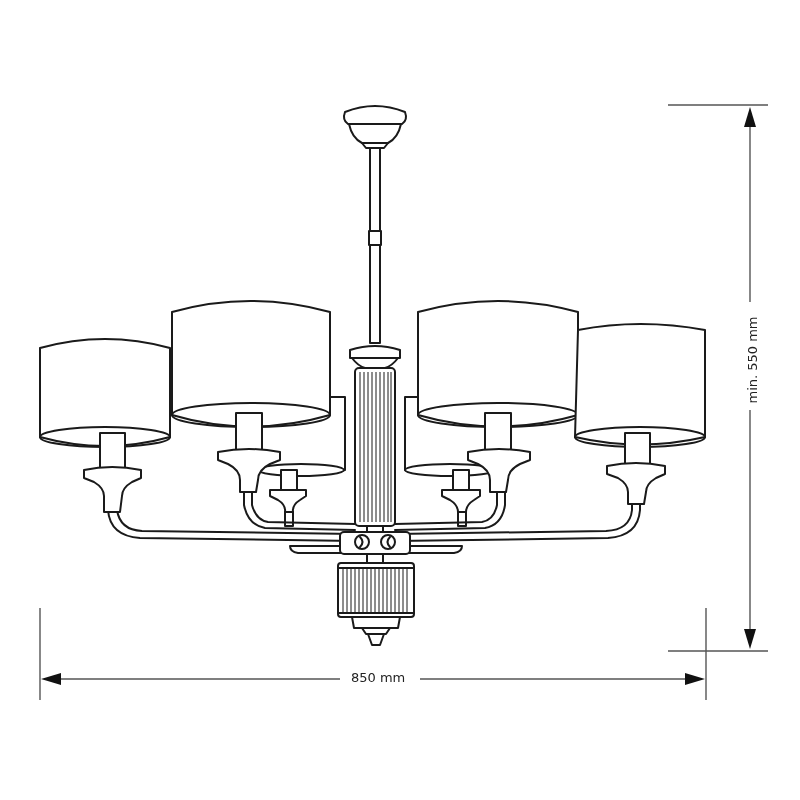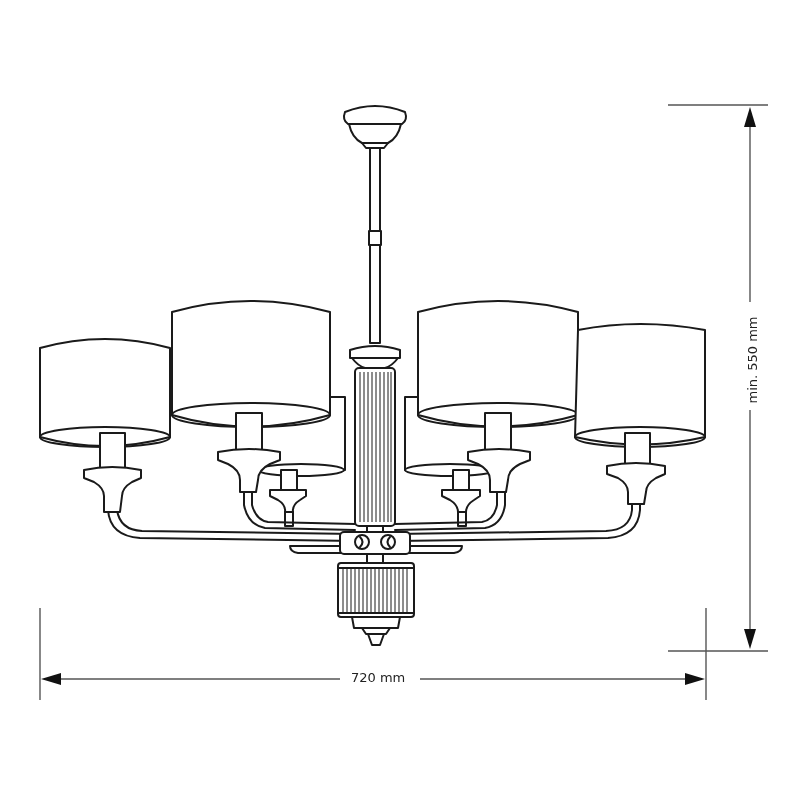--- a/index.html
+++ b/index.html
@@ -162,14 +162,14 @@
   <g>
     <line class="dim" x1="668" y1="105" x2="768" y2="105"></line>
     <line class="dim" x1="668" y1="651" x2="768" y2="651"></line>
     <line class="dim" x1="750" y1="120" x2="750" y2="302"></line>
     <line class="dim" x1="750" y1="410" x2="750" y2="636"></line>
     <polygon class="arr" points="750,107 744,127 756,127"></polygon>
     <polygon class="arr" points="750,649 744,629 756,629"></polygon>
   </g>
 </svg>
 
-<div id="width-label" class="dim-label">720 mm</div>
+<div id="width-label" class="dim-label">850 mm</div>
 <div id="height-label" class="dim-label">min. 550 mm</div>
 
 </body></html>

